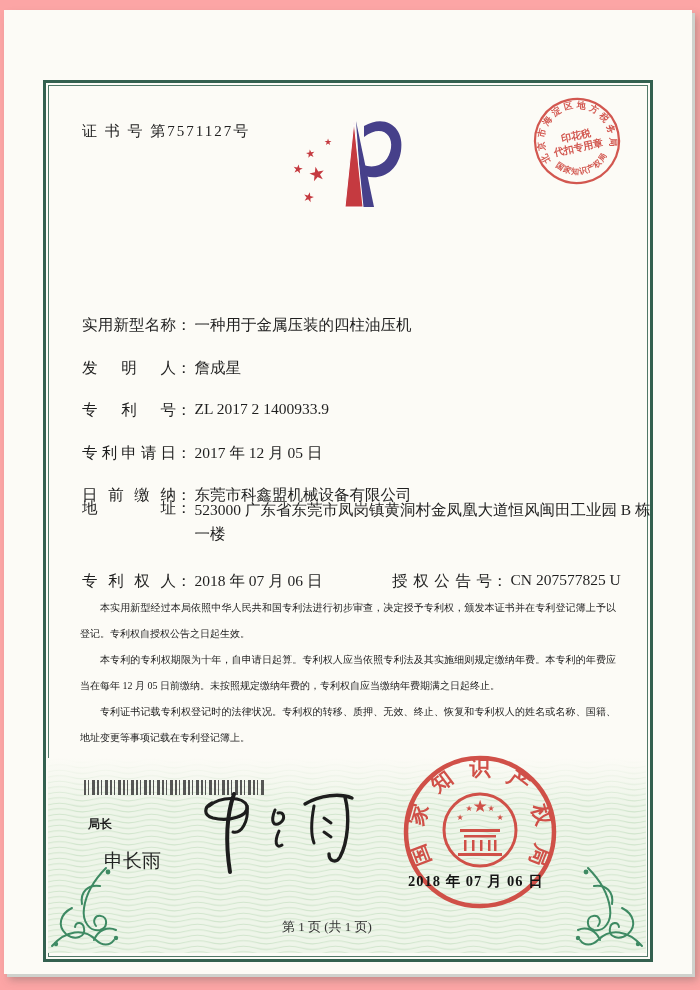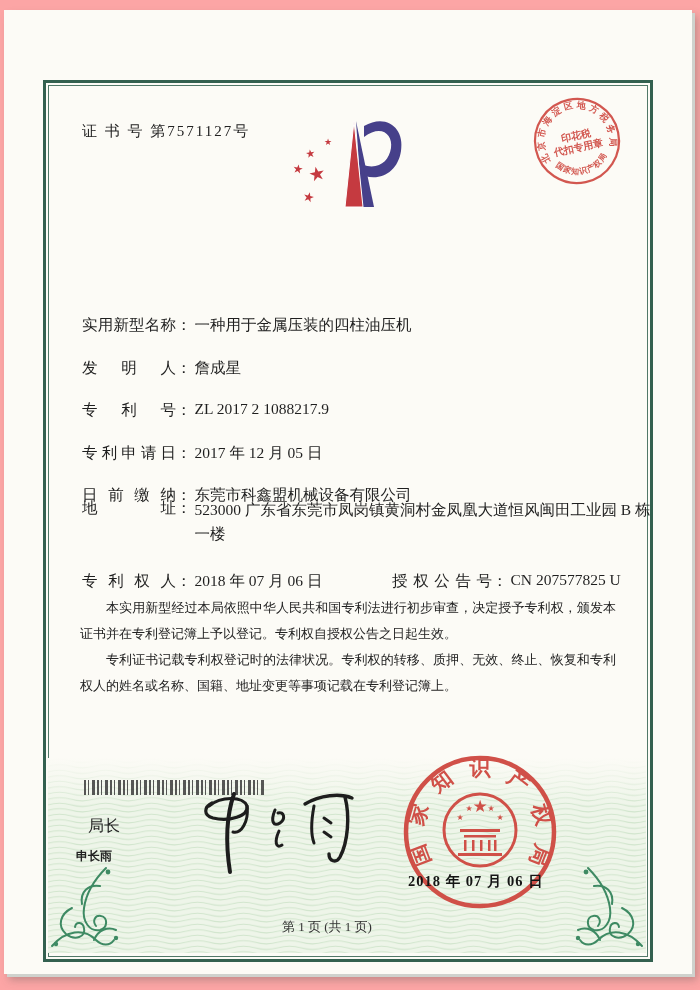--- a/index.html
+++ b/index.html
@@ -17,30 +17,30 @@
          font-size:34px;font-weight:bold;letter-spacing:10px;text-indent:10px;color:#141414;}
   .fields{position:absolute;left:0;top:0;width:700px;font-size:15.5px;}
   .frow{position:absolute;left:78px;white-space:nowrap;}
   .flabel{display:inline-block;width:94px;text-align:justify;text-align-last:justify;vertical-align:top;}
   .fcolon{vertical-align:top;}
   .fval{margin-left:3px;vertical-align:top;}
   .fval-wrap{display:inline-block;width:466px;white-space:normal;line-height:24px;}
   .frow-right{position:absolute;left:388px;white-space:nowrap;}
   .flabel-r{display:inline-block;width:100px;text-align:justify;text-align-last:justify;}
   .body-text{position:absolute;left:76px;top:585px;width:536px;}
-  .body-text p{margin:0;font-size:13px;line-height:26px;text-indent:2em;text-align:justify;color:#222;}
+  .body-text p{margin:0;font-size:10px;line-height:26px;text-indent:2em;text-align:justify;color:#222;}
   .guilloche{position:absolute;left:44px;top:748px;width:598px;height:195px;background:#eef5e9;}
   .guilloche-fade{position:absolute;left:0;top:0;width:100%;height:48px;
          background:linear-gradient(to bottom, #fcfbf6 0%, rgba(252,251,246,0) 100%);}
   .barcode{position:absolute;left:80px;top:770px;width:180px;height:15px;opacity:.85;
          background:repeating-linear-gradient(90deg,#3a3a3a 0 2px,transparent 2px 4px,
                     #3a3a3a 4px 5px,transparent 5px 8px,#3a3a3a 8px 11px,transparent 11px 13px);}
-  .signer-title{position:absolute;left:84px;top:806px;font-size:16px;font-weight:normal;
+  .signer-title{position:absolute;left:84px;top:806px;font-size:12px;font-weight:bold;
          font-family:"Liberation Sans","DejaVu Sans",sans-serif;color:#222;}
-  .signer-name{position:absolute;left:72px;top:838px;font-size:12px;font-weight:bold;
+  .signer-name{position:absolute;left:100px;top:838px;font-size:19px;font-weight:normal;
          font-family:"Liberation Sans","DejaVu Sans",sans-serif;color:#222;}
   .signature{position:absolute;left:185px;top:772px;}
   .tax-seal{position:absolute;left:525px;top:82px;opacity:.92;}
   .office-seal{position:absolute;left:390px;top:735px;opacity:.96;}
   .seal-date{position:absolute;left:404px;top:862px;width:160px;font-size:14.5px;
          letter-spacing:1px;color:#141414;font-weight:bold;}
   .footer{position:absolute;left:40px;top:908px;width:566px;text-align:center;font-size:13px;color:#333;}
   
   .wave{stroke:var(--pattern-green);stroke-width:1;fill:none;}
   .orn{stroke:var(--ornament-green);stroke-width:2;fill:none;stroke-linecap:round;}
@@ -102,41 +102,42 @@
 
 
     <div class="fields">
       <div class="frow" style="top:305px;">
         <span class="flabel">实用新型名称</span><span class="fcolon">：</span><span class="fval">一种用于金属压装的四柱油压机</span>
       </div>
       <div class="frow" style="top:348px;">
         <span class="flabel">发明人</span><span class="fcolon">：</span><span class="fval">詹成星</span>
       </div>
       <div class="frow" style="top:390px;">
-        <span class="flabel">专利号</span><span class="fcolon">：</span><span class="fval">ZL 2017 2 1088217.9</span>
+        <span class="flabel">专利号</span><span class="fcolon">：</span><span class="fval">ZL 2017 2 1400933.9</span>
       </div>
       <div class="frow" style="top:433px;">
         <span class="flabel">专利申请日</span><span class="fcolon">：</span><span class="fval">2017 年 12 月 05 日</span>
       </div>
       <div class="frow" style="top:475px;">
         <span class="flabel">日前缴纳</span><span class="fcolon">：</span><span class="fval">东莞市科鑫盟机械设备有限公司</span>
       </div>
       <div class="frow" style="top:488px;">
         <span class="flabel">地址</span><span class="fcolon">：</span><span class="fval fval-wrap">523000 广东省东莞市凤岗镇黄洞村金凤凰大道恒风闽田工业园 B 栋一楼</span>
       </div>
       <div class="frow" style="top:561px;">
         <span class="flabel">专利权人</span><span class="fcolon">：</span><span class="fval">2018 年 07 月 06 日</span>
       </div>
       <div class="frow-right" style="top:561px;">
         <span class="flabel-r">授权公告号</span><span class="fcolon">：</span><span class="fval">CN 207577825 U</span>
       </div>
     </div>
 
     <div class="body-text">
       <p>本实用新型经过本局依照中华人民共和国专利法进行初步审查，决定授予专利权，颁发本证书并在专利登记簿上予以登记。专利权自授权公告之日起生效。</p>
+      <p>本专利的专利权期限为十年，自申请日起算。专利权人应当依照专利法及其实施细则规定缴纳年费。本专利的年费应当在每年 12 月 05 日前缴纳。未按照规定缴纳年费的，专利权自应当缴纳年费期满之日起终止。</p>
       <p>专利证书记载专利权登记时的法律状况。专利权的转移、质押、无效、终止、恢复和专利权人的姓名或名称、国籍、地址变更等事项记载在专利登记簿上。</p>
     </div>
 
     <div class="barcode"></div>
 
     <div class="signer-title">局长</div>
     <div class="signer-name">申长雨</div>
 
     <svg class="signature" width="175" height="100" viewBox="0 0 175 100">
       <path class="sig-stroke" stroke-width="4" d="M45,12 C38,32 36,58 41,90"></path>

